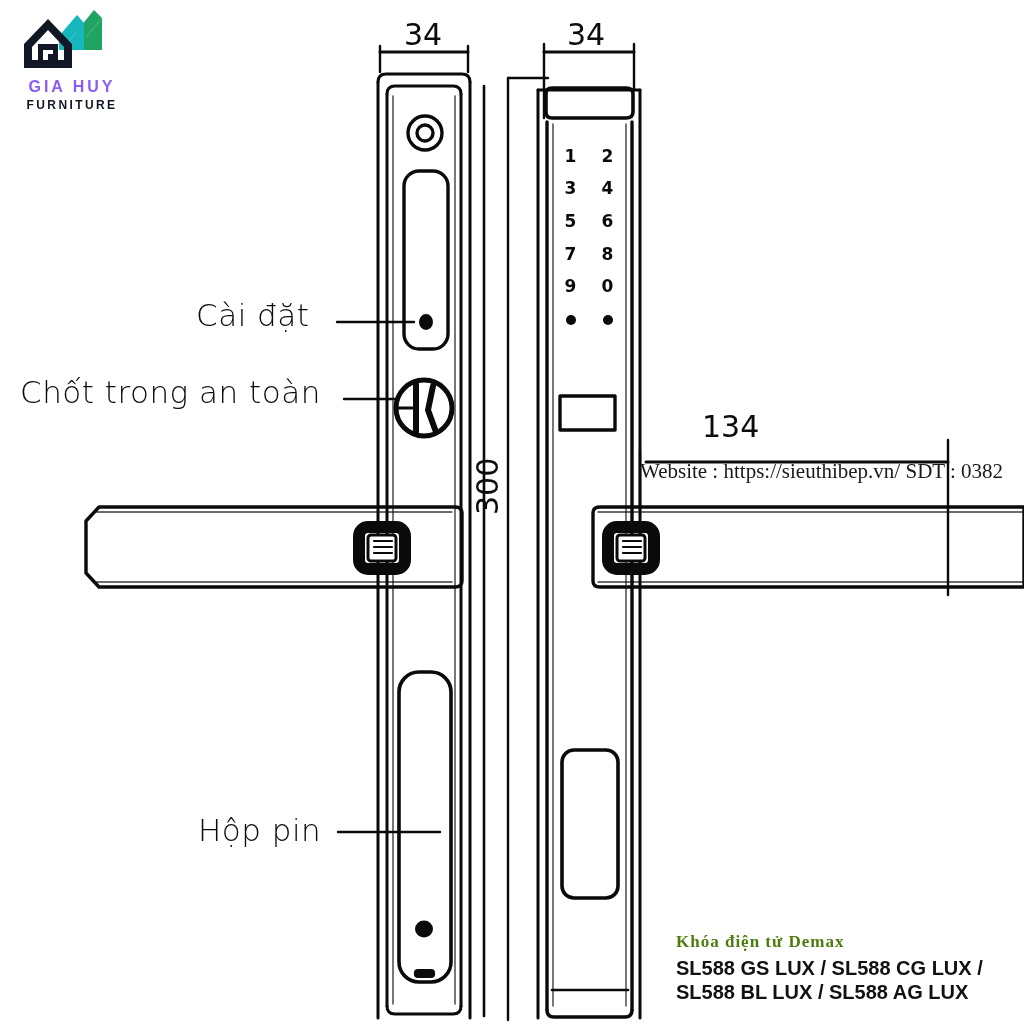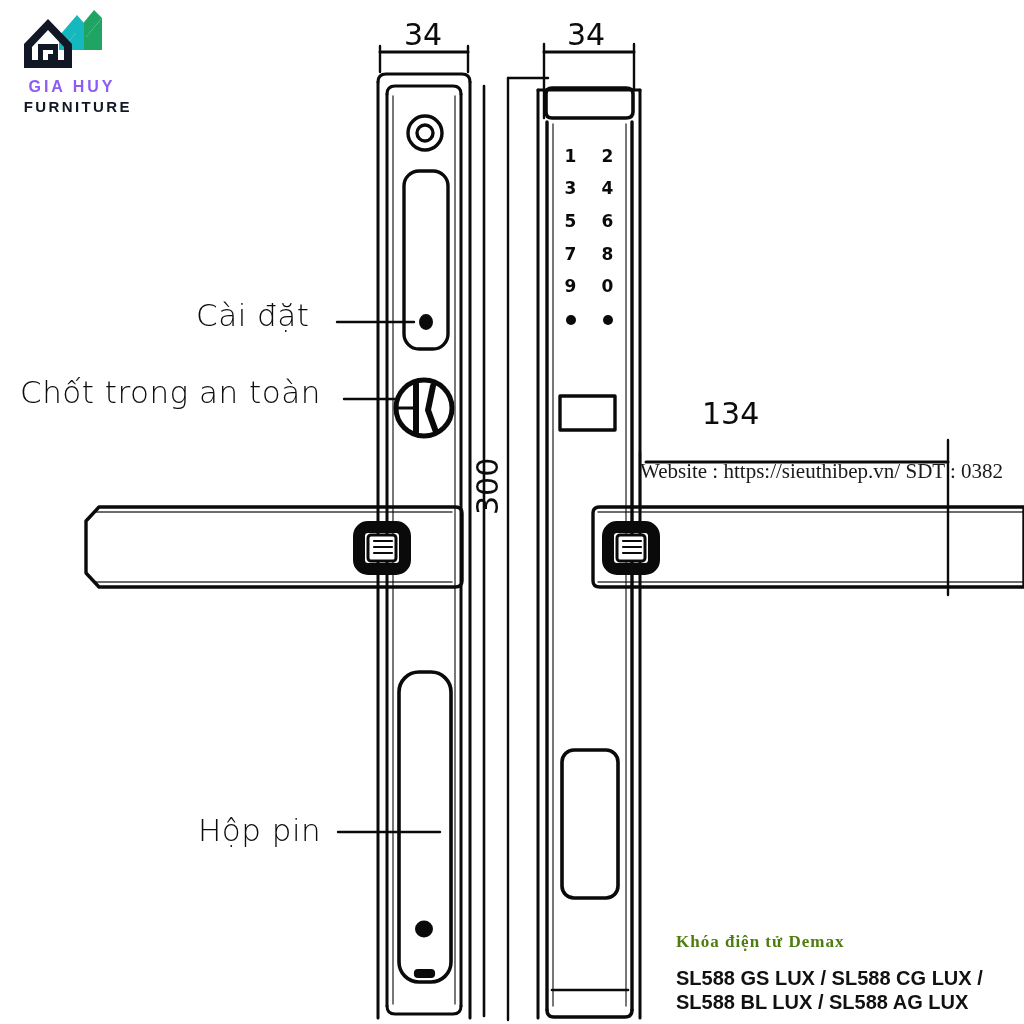--- a/index.html
+++ b/index.html
@@ -45,24 +45,24 @@
     font-weight: bold;
     font-size: 16px;
     letter-spacing: 3px;
     color: #8b5cf6;
   }
   #logo-text-sub {
     position: absolute;
     left: 0px;
     top: 92px;
     width: 120px;
-    text-align: right;
+    text-align: center;
     font-family: "Liberation Sans", sans-serif;
     font-weight: bold;
-    font-size: 15px;
+    font-size: 12px;
     letter-spacing: 2.4px;
     color: #121726;
   }
 
   
   #drawing {
     position: absolute;
     left: 0;
     top: 0;
     width: 1024px;
@@ -87,21 +87,21 @@
   .dim {
     position: absolute;
     font-family: "DejaVu Sans", sans-serif;
     font-weight: 400;
     font-size: 30px;
     color: #0c0c0c;
     white-space: nowrap;
   }
   #dim-34-left  { left: 404px; top: 17px; }
   #dim-34-right { left: 567px; top: 17px; }
-  #dim-134      { left: 702px; top: 396px; }
+  #dim-134      { left: 702px; top: 409px; }
   #dim-300 {
     left: 470px;
     top: 515px;
     transform: rotate(-90deg);
     transform-origin: left top;
   }
 
   
   .watermark {
     position: absolute;
@@ -122,21 +122,21 @@
   }
   #caption-title {
     font-family: "Liberation Serif", serif;
     font-weight: bold;
     font-size: 17px;
     letter-spacing: 1px;
     color: #4d7c0f;
     white-space: nowrap;
   }
   #caption-models {
-    margin-top: 14px;
+    margin-top: 4px;
     font-family: "Liberation Sans", sans-serif;
     font-weight: bold;
     font-size: 20px;
     line-height: 1.22;
     color: #111111;
   }
 
   
   #keypad {
     position: absolute;

